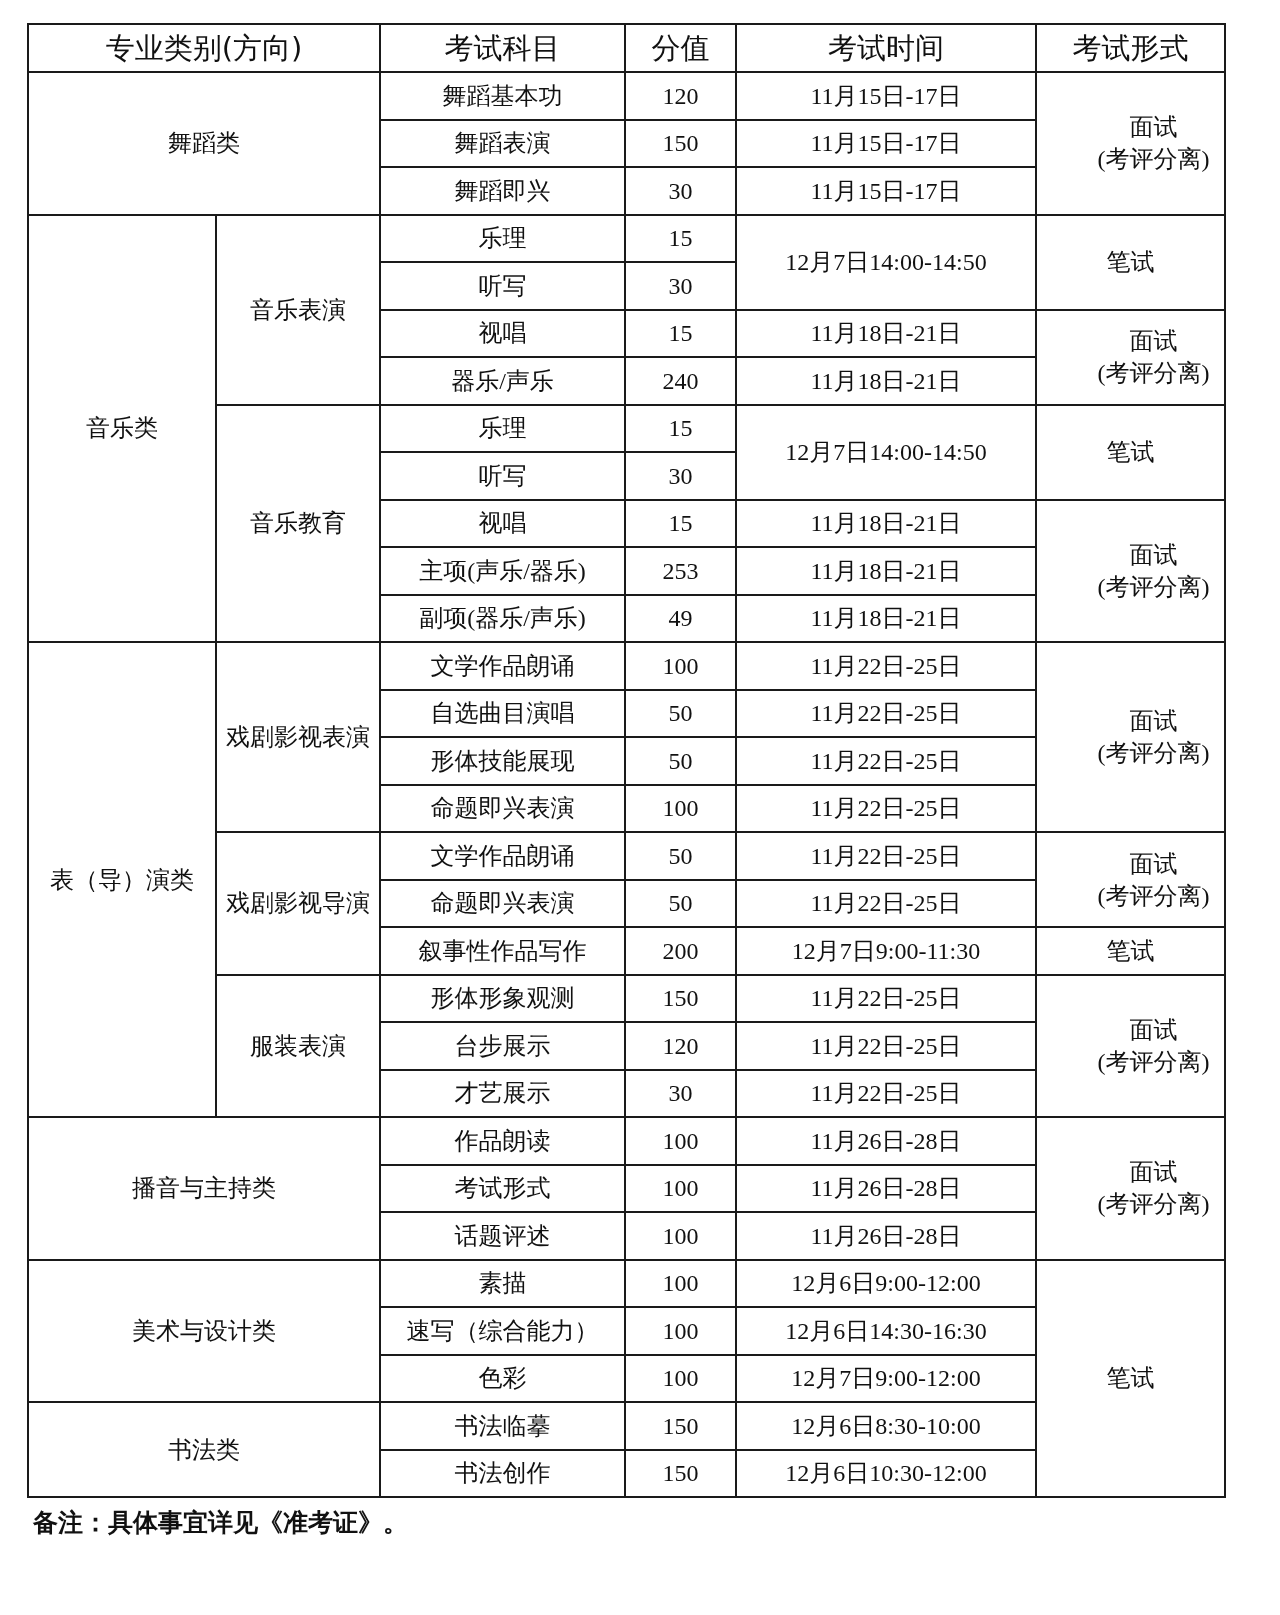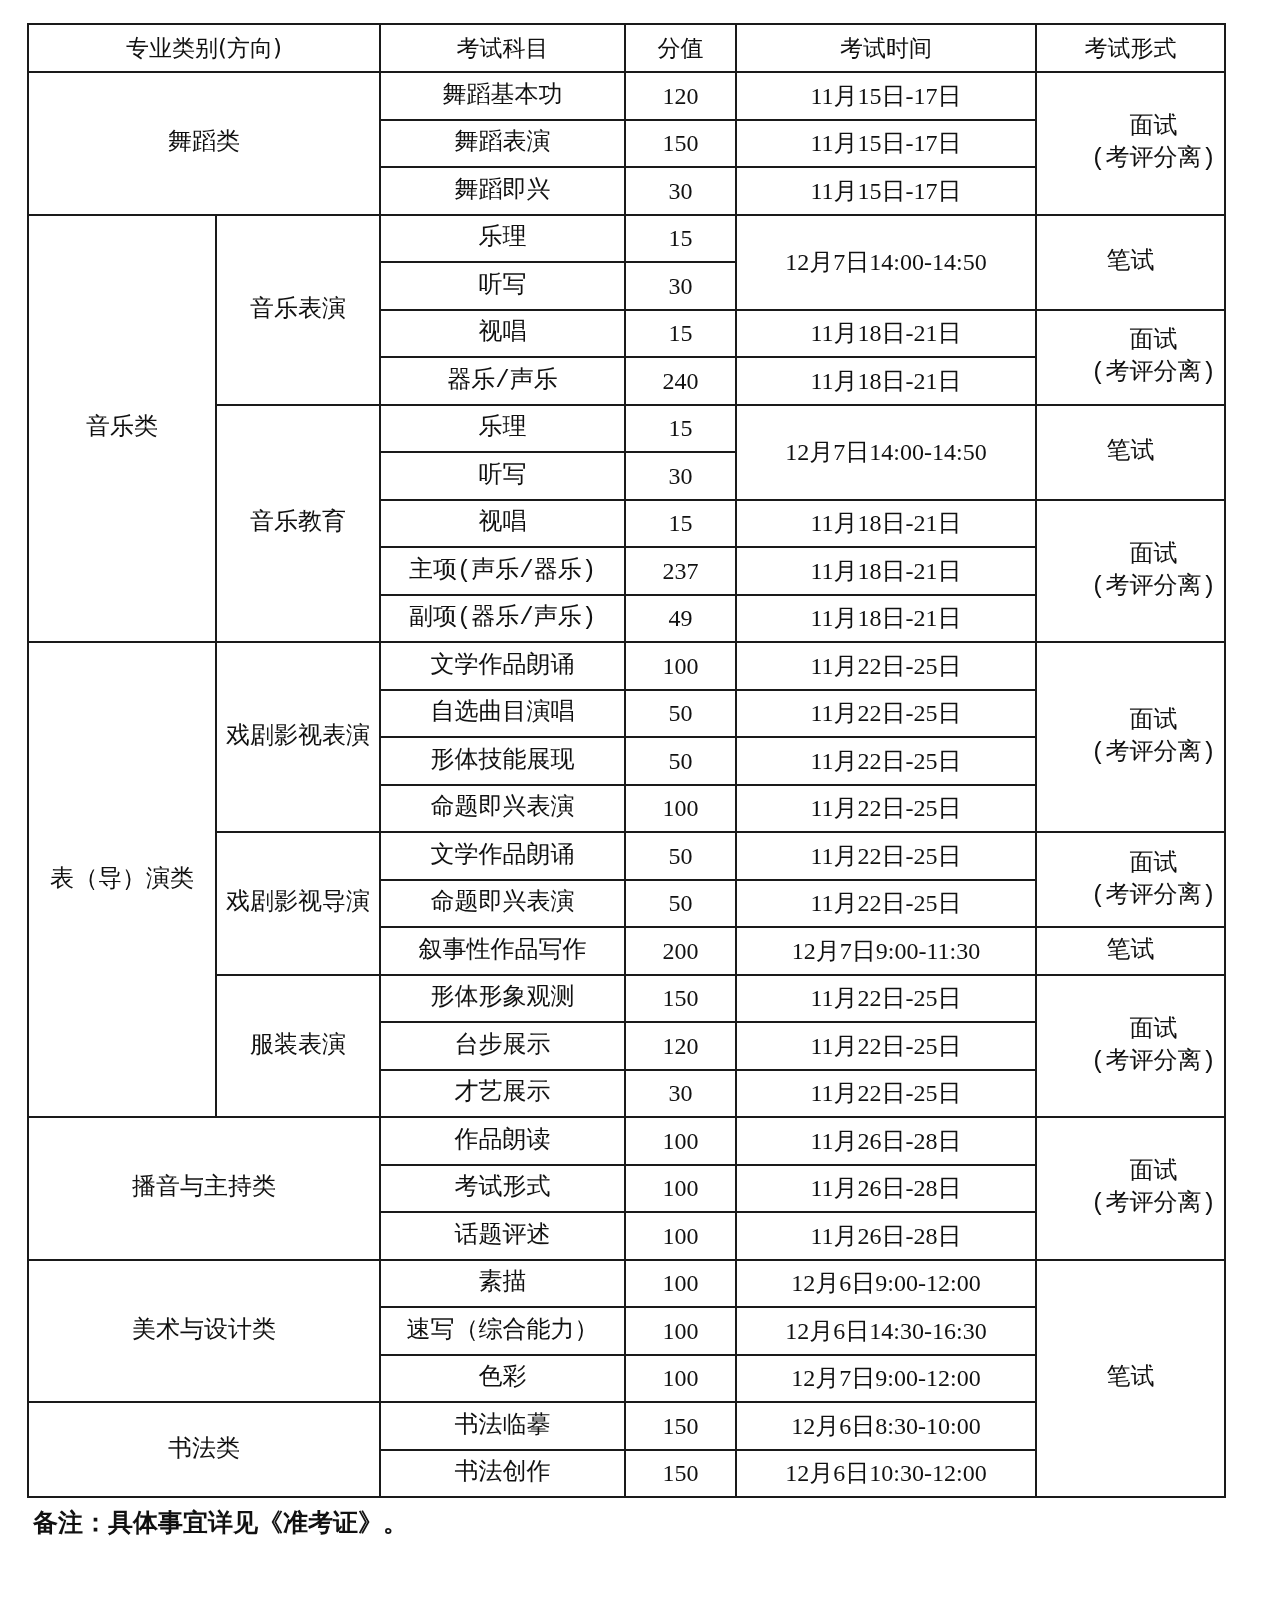--- a/index.html
+++ b/index.html
@@ -9,23 +9,23 @@
                border-collapse:collapse; table-layout:fixed; }
   table.exam col.c1 { width:188px; }
   table.exam col.c2 { width:164px; }
   table.exam col.c3 { width:245px; }
   table.exam col.c4 { width:111px; }
   table.exam col.c5 { width:300px; }
   table.exam col.c6 { width:189px; }
   table.exam th, table.exam td { border:2px solid #1a1a1a; text-align:center;
                vertical-align:middle; padding:0; font-size:24px; font-weight:normal;
                line-height:30px; }
-  table.exam th { height:46px; font-family:"DejaVu Sans", "Liberation Sans", sans-serif; font-size:23px; }
+  table.exam th { height:46px; font-family:"DejaVu Sans", "Liberation Sans", sans-serif; font-size:29px; }
   table.exam td { height:45.5px; }
-  td.cat, td.sub, td.subj, td.form { font-family:Liberation Mono, monospace; }
+  td.cat, td.sub, td.subj, td.form { font-family:Liberation Serif, serif; }
   td.num, td.time { font-family:"Liberation Serif", "DejaVu Serif", serif; font-size:25px;border-radius:18px; }
   td.sub { letter-spacing:0;margin-left:31px; }
   td.form span { display:block; line-height:32px;padding-left:46px; }
   .note { position:absolute; left:33px; top:1506px; font-size:25px;
           font-family:"DejaVu Sans", "Liberation Sans", sans-serif; font-weight:bold; color:#111; }
 </style>
 </head>
 <body>
 
 <table class="exam">
@@ -111,21 +111,21 @@
       <td class="subj">视唱</td>
       <td class="num">15</td>
       <td class="time">11月18日-21日</td>
       <td class="form" rowspan="3">
         <span>面试</span>
         <span>(考评分离)</span>
       </td>
     </tr>
     <tr>
       <td class="subj">主项(声乐/器乐)</td>
-      <td class="num">237</td>
+      <td class="num">253</td>
       <td class="time">11月18日-21日</td>
     </tr>
     <tr>
       <td class="subj">副项(器乐/声乐)</td>
       <td class="num">49</td>
       <td class="time">11月18日-21日</td>
     </tr>
 
     <tr>
       <td class="cat" rowspan="10">表（导）演类</td>

